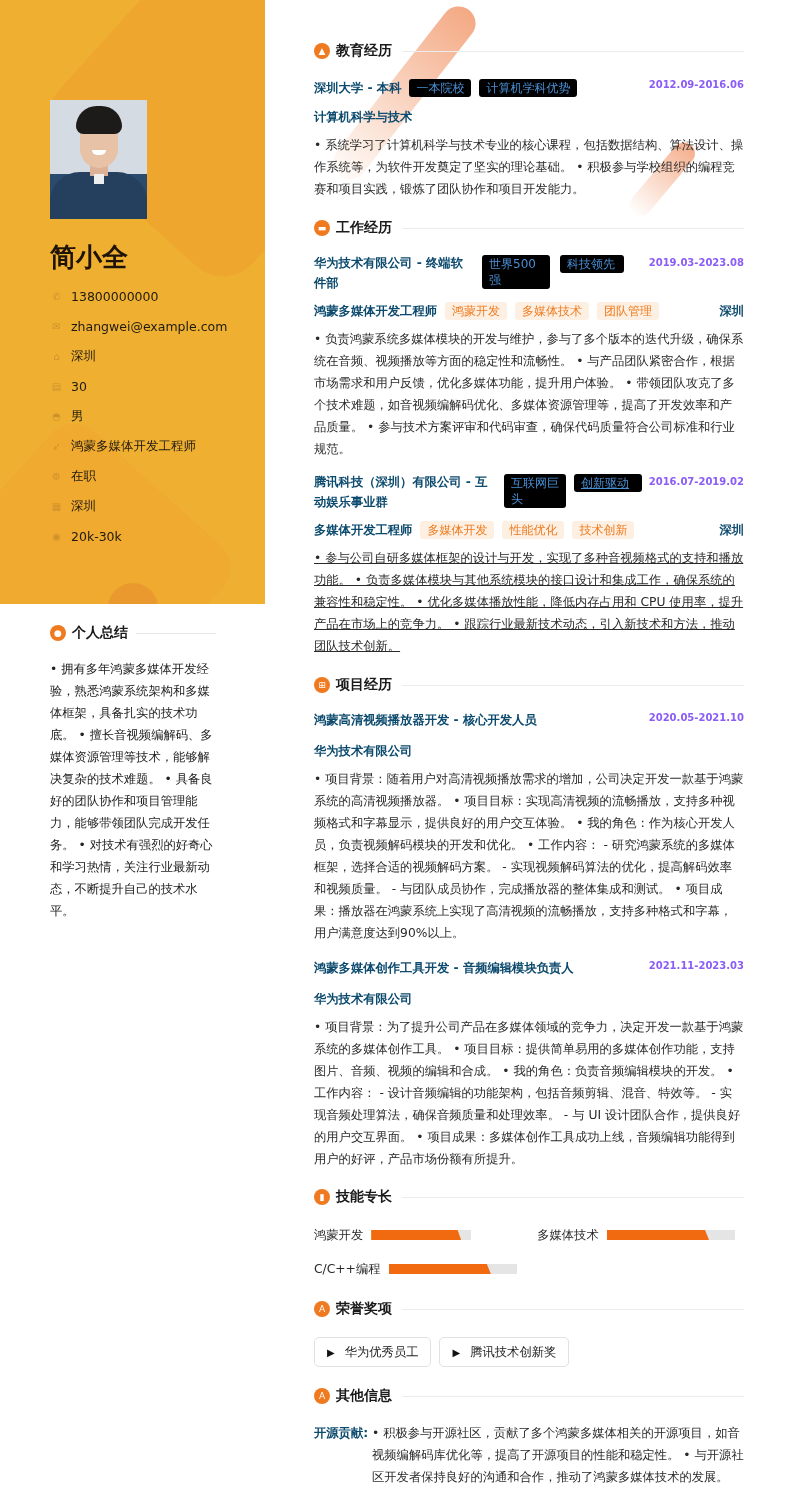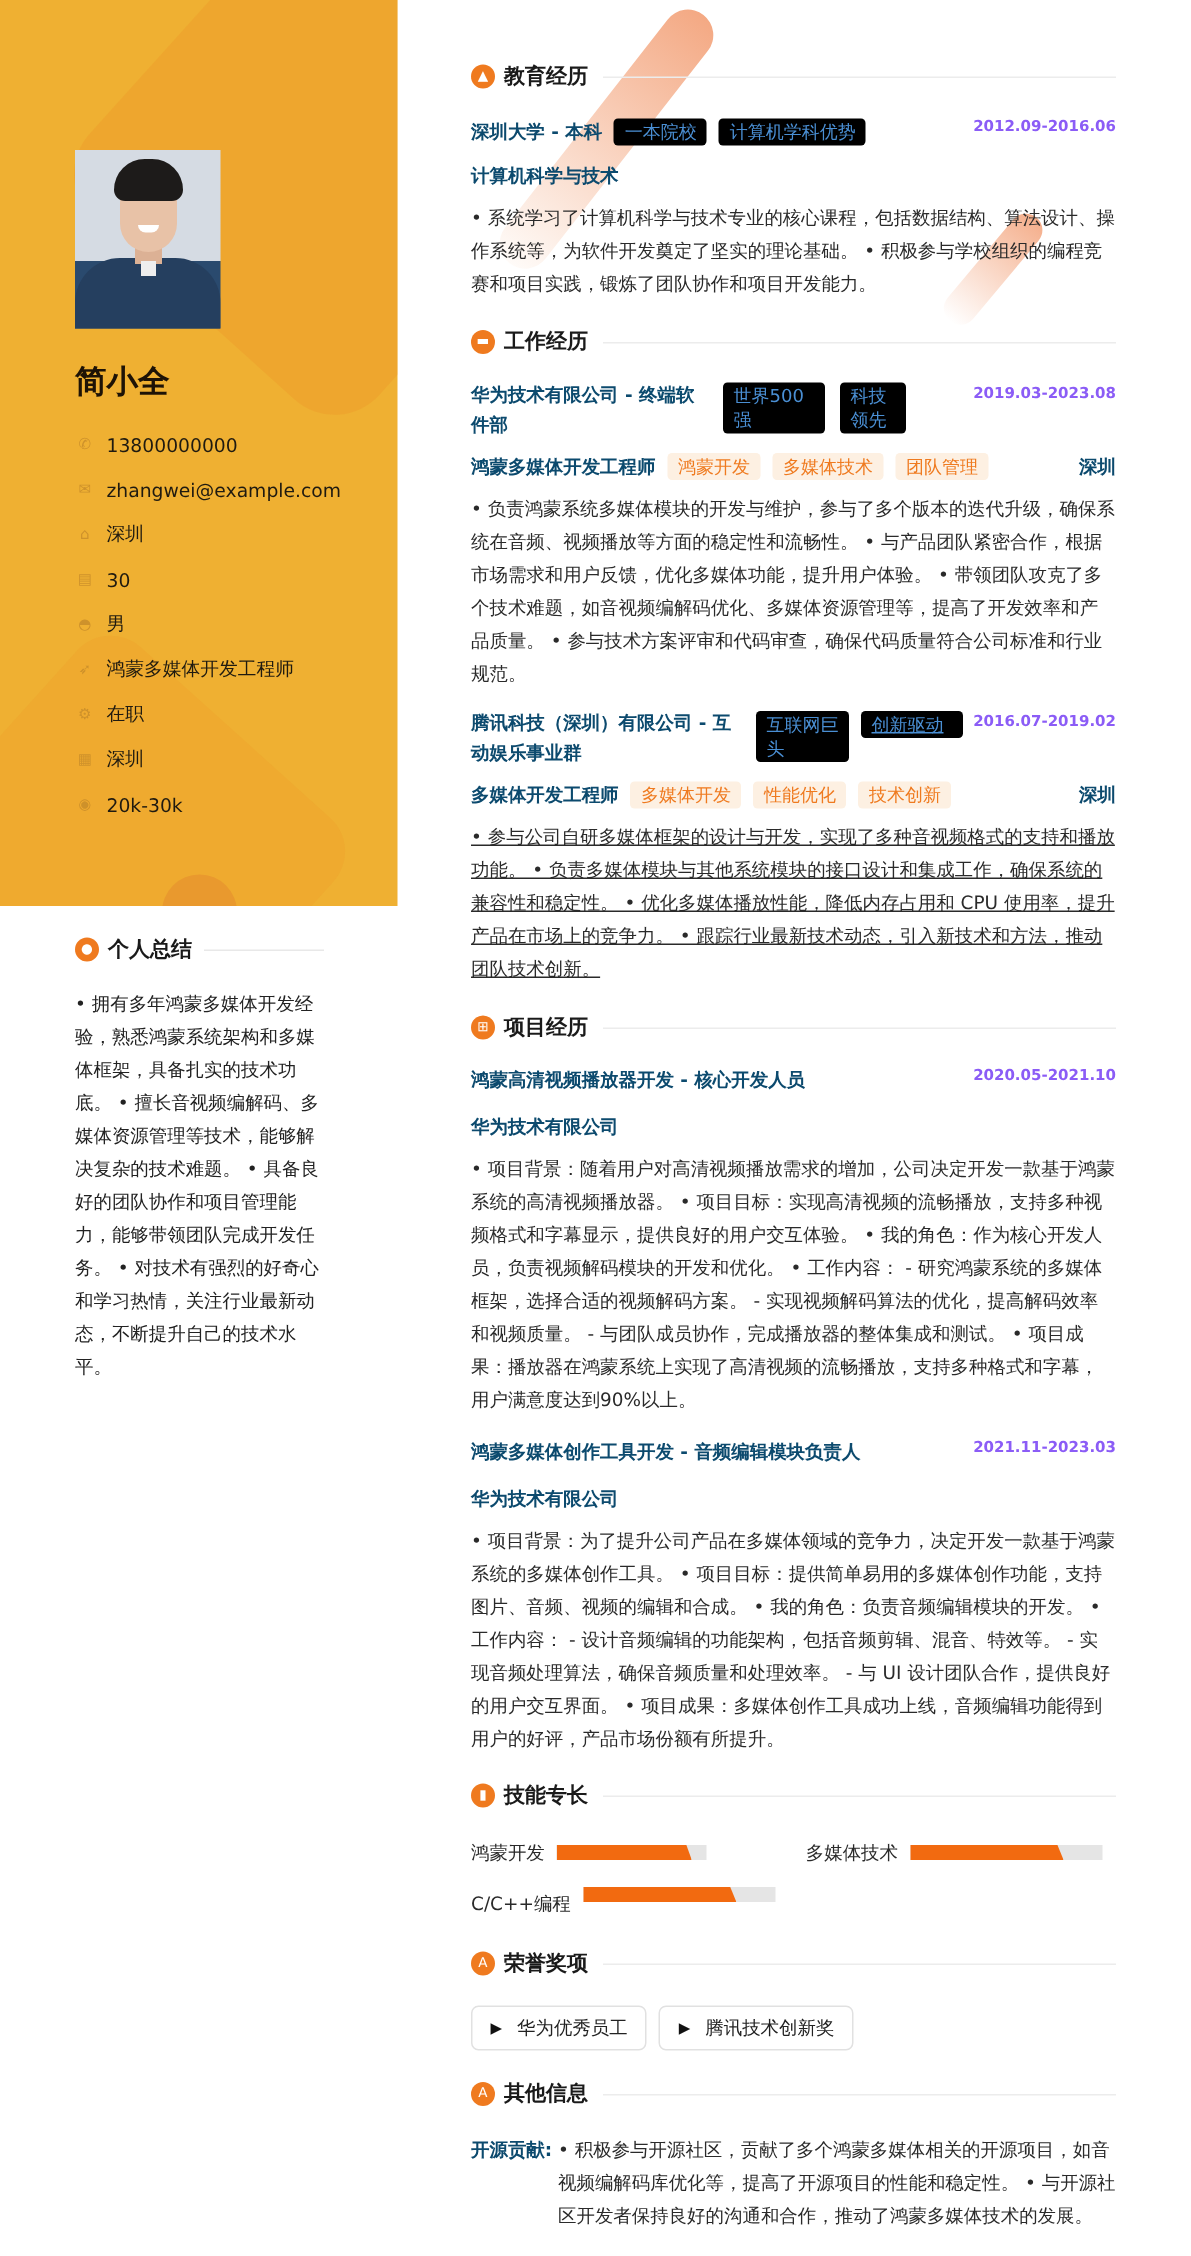--- a/index.html
+++ b/index.html
@@ -29,21 +29,21 @@
     overflow: hidden;
   }
   .avatar .hair { position: absolute; left: 26px; top: 6px; width: 46px; height: 28px; background: #1d1b1a; border-radius: 22px 22px 8px 8px; }
   .avatar .face { position: absolute; left: 30px; top: 18px; width: 38px; height: 50px; background: #e8c2a7; border-radius: 18px 18px 20px 20px; }
   .avatar .smile { position: absolute; left: 42px; top: 50px; width: 14px; height: 5px; background: #fff; border-radius: 0 0 7px 7px; }
   .avatar .neck { position: absolute; left: 40px; top: 64px; width: 18px; height: 12px; background: #dcb195; }
   .avatar .shoulders { position: absolute; left: 0; top: 72px; width: 97px; height: 50px; background: #253f5f; border-radius: 30px 30px 0 0; }
   .avatar .collar { position: absolute; left: 44px; top: 74px; width: 10px; height: 10px; background: #eee; }
 
   .name {
-    position: absolute; left: 50px; top: 240px; font-size: 21px; font-weight: bold; color: #1e1306;
+    position: absolute; left: 50px; top: 240px; font-size: 26px; font-weight: bold; color: #1e1306;
   }
   .info-list { position: absolute; left: 50px; top: 281px; width: 210px; }
   .info-row { display: flex; align-items: center; height: 30px; font-size: 12.5px; color: #1f1a10; }
   .info-row .ic { width: 13px; height: 13px; margin-right: 8px; display: inline-flex; align-items: center; justify-content: center; color: #c98d2a; font-size: 10px; opacity: .85; }
 
   .summary { position: absolute; left: 50px; top: 622px; width: 166px; }
   .summary .sec-head { display: flex; align-items: center; height: 22px; }
   .summary .sec-line { flex: 1; height: 1px; background: #e8e8e8; margin-left: 8px; }
   .summary .text { margin-top: 14px; font-size: 12.3px; line-height: 22px; color: #222; }
 
@@ -188,21 +188,21 @@
   <div class="section" style="margin-top:17px;">
     <div class="section-head">
       <span class="sec-icon">▬</span>
       <span class="sec-title">工作经历</span>
       <span class="line"></span>
     </div>
 
     <div class="row-between" style="margin-top:14px;">
       <span class="bold" style="width:160px;line-height:20px;">华为技术有限公司 - 终端软件部</span>
       <span class="tag-blue" style="width:68px;margin-left:8px;margin-top:2px;">世界500强</span>
-      <span class="tag-blue" style="width:44px;margin-left:10px;margin-top:2px;">科技领先</span>
+      <span class="tag-blue" style="width:64px;margin-left:10px;margin-top:2px;">科技领先</span>
       <span style="flex:1;"></span>
       <span class="date" style="line-height:20px;">2019.03-2023.08</span>
     </div>
     <div class="row-between" style="margin-top:9px;align-items:center;">
       <div style="display:flex;align-items:center;">
         <span class="bold">鸿蒙多媒体开发工程师</span>
         <span class="tag-orange">鸿蒙开发</span>
         <span class="tag-orange">多媒体技术</span>
         <span class="tag-orange">团队管理</span>
       </div>
@@ -260,21 +260,21 @@
     <div style="display:flex;align-items:center;margin-top:16px;">
       <span class="para">鸿蒙开发</span>
       <div class="skill-bar" style="width:100px;margin-left:8px;">
         <div class="skill-fill" style="width:90%;"></div>
       </div>
       <span class="para" style="margin-left:66px;">多媒体技术</span>
       <div class="skill-bar" style="width:128px;margin-left:8px;">
         <div class="skill-fill" style="width:80%;"></div>
       </div>
     </div>
-    <div style="display:flex;margin-top:12px;">
+    <div style="display:flex;align-items:center;margin-top:12px;">
       <span class="para">C/C++编程</span>
       <div class="skill-bar" style="width:128px;margin-left:8px;">
         <div class="skill-fill" style="width:80%;"></div>
       </div>
     </div>
   </div>
 
   <div class="section" style="margin-top:18px;">
     <div class="section-head">
       <span class="sec-icon">A</span>

